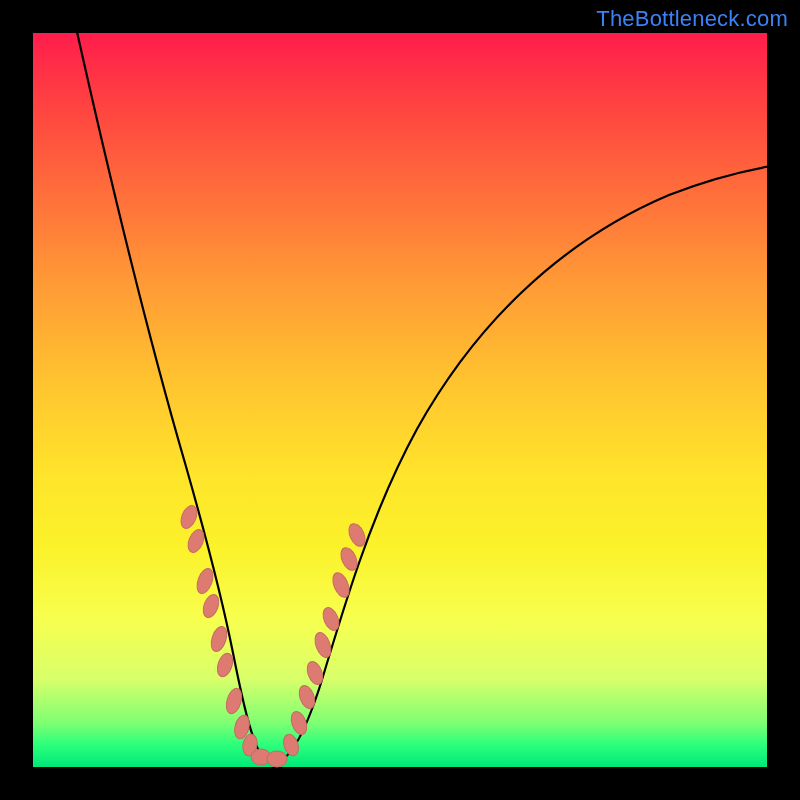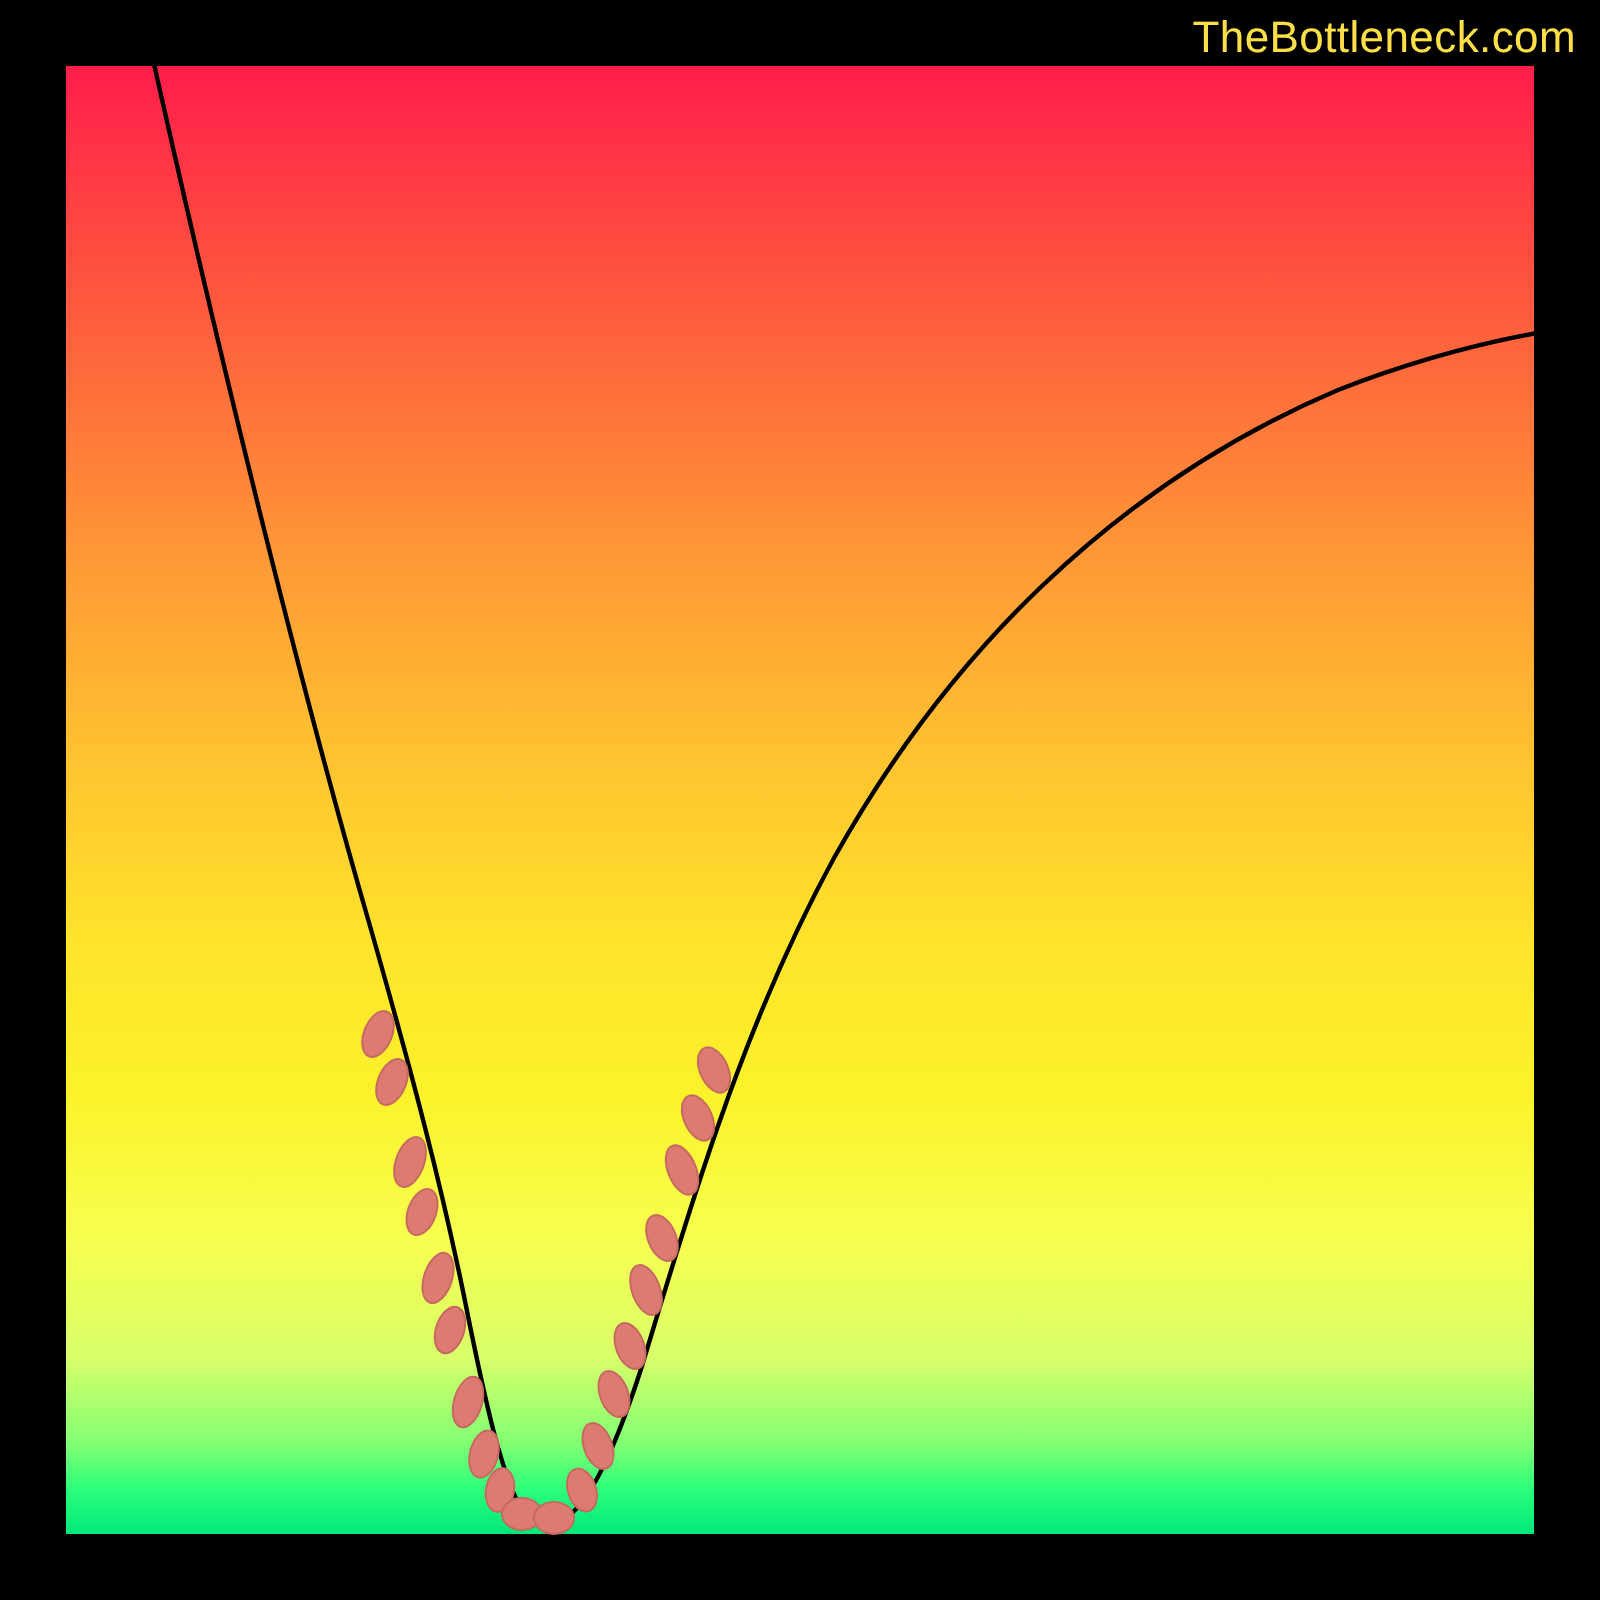--- a/index.html
+++ b/index.html
@@ -30,21 +30,21 @@
       #d8ff6a 88%,
       #7eff73 94%,
       #2bff7b 97%,
       #00e879 100%
     );
   }
   .watermark {
     position: absolute;
     top: 6px;
     right: 12px;
-    color: #fde047;
+    color: #3b82f6;
     font-size: 22px;
     font-weight: 400;
     letter-spacing: 0.2px;
     text-align: right;
   }
   svg.curve {
     position: absolute;
     left: 0;
     top: 0;
     width: 734px;

